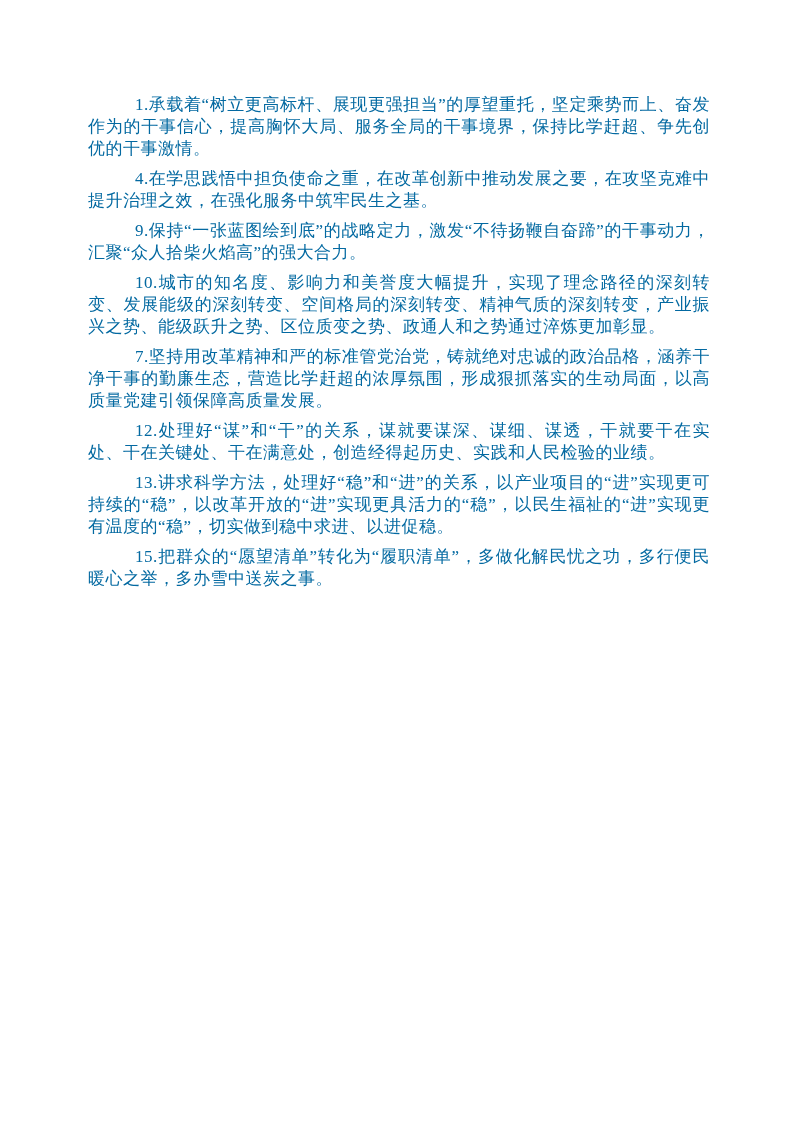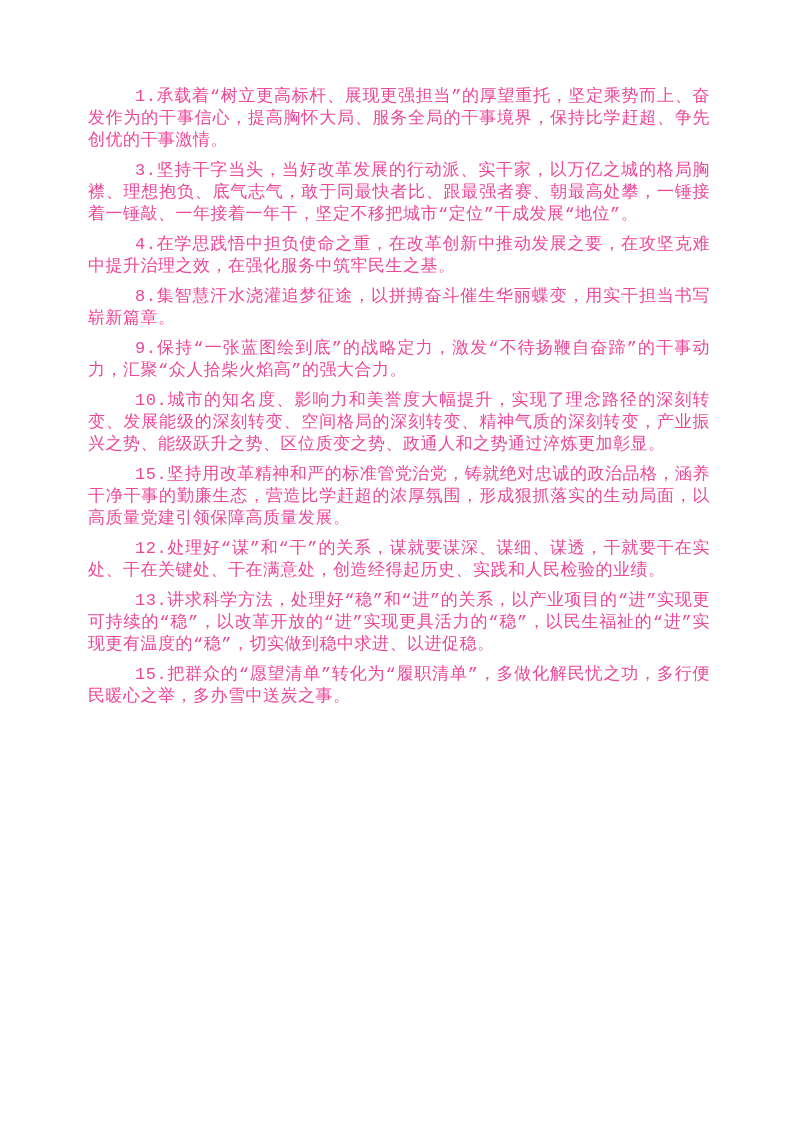--- a/index.html
+++ b/index.html
@@ -14,40 +14,38 @@
     background: #ffffff;
     overflow: hidden;
   }
   .content {
     position: absolute;
     left: 88px;
     top: 86px;
     width: 622px;
   }
   .content p {
-    margin: 0 0 8px 0;
-    font-family: Liberation Mono, monospace;
+    margin: 8px 0 8px 0;
+    font-family: Liberation Serif, serif;
     font-size: 17px;
     line-height: 22px;
     letter-spacing: 0.5px;
-    color: #ec4899;
+    color: #0369a1;
     text-align: justify;
     text-indent: 47px;
     word-break: break-all;
   }
 </style>
 </head>
 <body>
 
 <div class="page">
   <div class="content">
     <p>1.承载着“树立更高标杆、展现更强担当”的厚望重托，坚定乘势而上、奋发作为的干事信心，提高胸怀大局、服务全局的干事境界，保持比学赶超、争先创优的干事激情。</p>
-    <p>3.坚持干字当头，当好改革发展的行动派、实干家，以万亿之城的格局胸襟、理想抱负、底气志气，敢于同最快者比、跟最强者赛、朝最高处攀，一锤接着一锤敲、一年接着一年干，坚定不移把城市“定位”干成发展“地位”。</p>
     <p>4.在学思践悟中担负使命之重，在改革创新中推动发展之要，在攻坚克难中提升治理之效，在强化服务中筑牢民生之基。</p>
-    <p>8.集智慧汗水浇灌追梦征途，以拼搏奋斗催生华丽蝶变，用实干担当书写崭新篇章。</p>
     <p>9.保持“一张蓝图绘到底”的战略定力，激发“不待扬鞭自奋蹄”的干事动力，汇聚“众人拾柴火焰高”的强大合力。</p>
     <p>10.城市的知名度、影响力和美誉度大幅提升，实现了理念路径的深刻转变、发展能级的深刻转变、空间格局的深刻转变、精神气质的深刻转变，产业振兴之势、能级跃升之势、区位质变之势、政通人和之势通过淬炼更加彰显。</p>
-    <p>15.坚持用改革精神和严的标准管党治党，铸就绝对忠诚的政治品格，涵养干净干事的勤廉生态，营造比学赶超的浓厚氛围，形成狠抓落实的生动局面，以高质量党建引领保障高质量发展。</p>
+    <p>7.坚持用改革精神和严的标准管党治党，铸就绝对忠诚的政治品格，涵养干净干事的勤廉生态，营造比学赶超的浓厚氛围，形成狠抓落实的生动局面，以高质量党建引领保障高质量发展。</p>
     <p>12.处理好“谋”和“干”的关系，谋就要谋深、谋细、谋透，干就要干在实处、干在关键处、干在满意处，创造经得起历史、实践和人民检验的业绩。</p>
     <p>13.讲求科学方法，处理好“稳”和“进”的关系，以产业项目的“进”实现更可持续的“稳”，以改革开放的“进”实现更具活力的“稳”，以民生福祉的“进”实现更有温度的“稳”，切实做到稳中求进、以进促稳。</p>
     <p>15.把群众的“愿望清单”转化为“履职清单”，多做化解民忧之功，多行便民暖心之举，多办雪中送炭之事。</p>
   </div>
 </div>
 
 </body></html>

